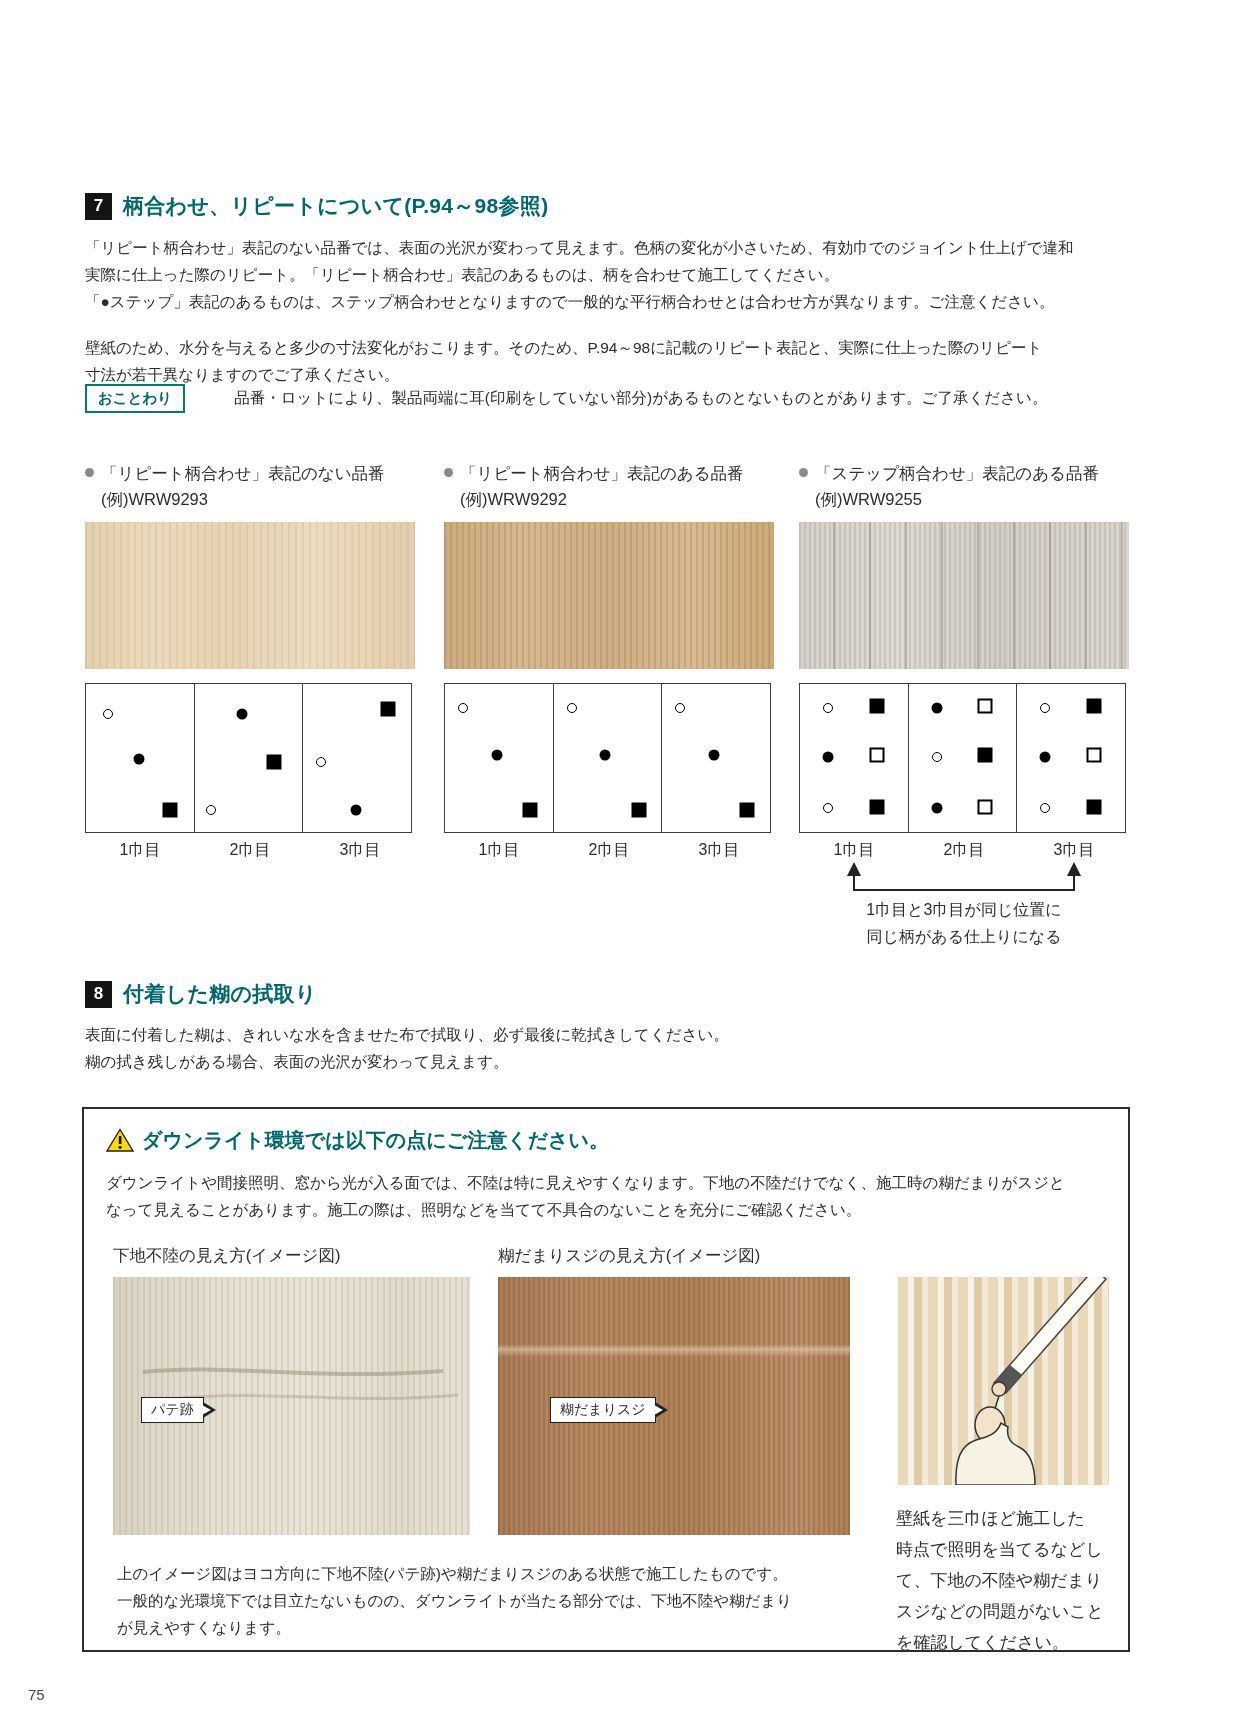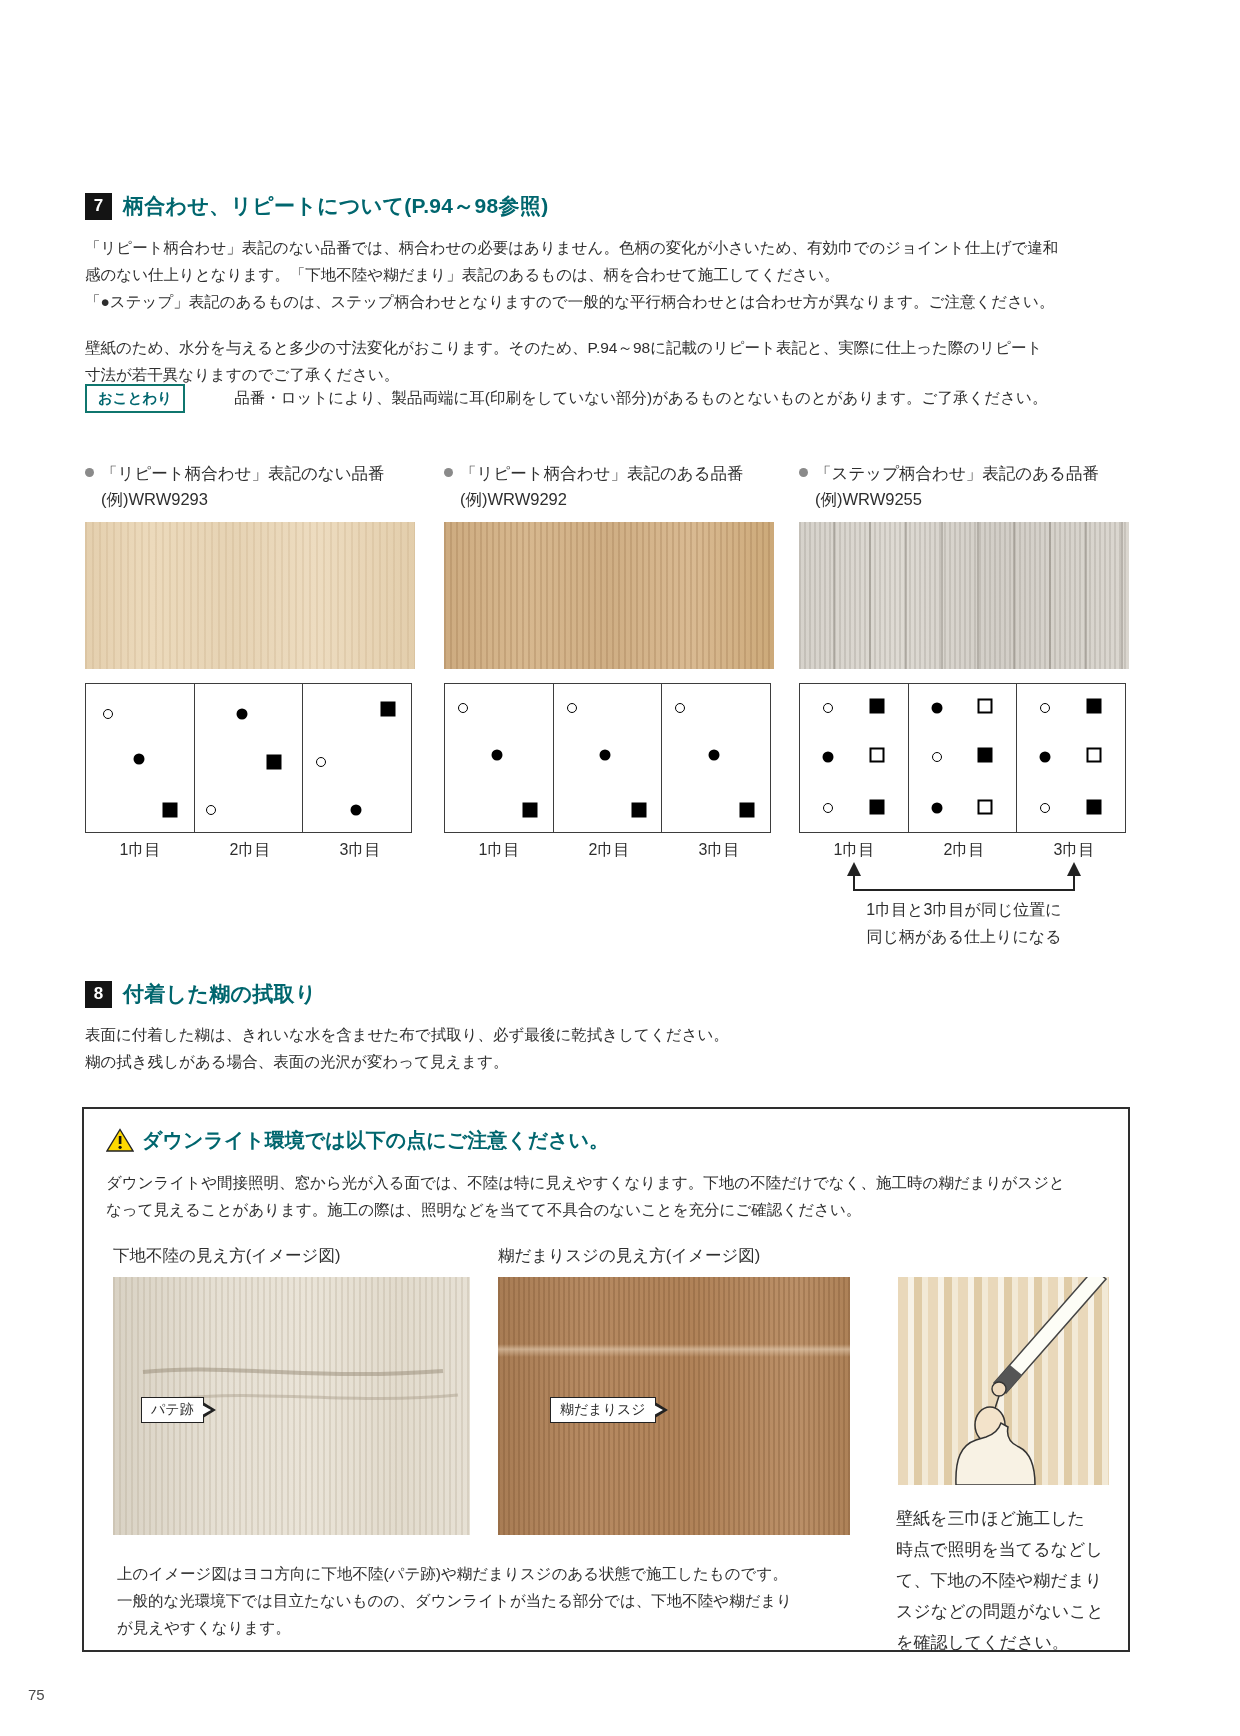--- a/index.html
+++ b/index.html
@@ -99,22 +99,22 @@
 <body>
 
 <div class="page">
 
   <div class="sec-head" style="left:85px; top:192px;">
     <span class="badge">7</span>
     <span class="sec-title">柄合わせ、リピートについて(P.94～98参照)</span>
   </div>
 
   <div class="body-text" style="left:85px; top:234px;">
-      <div>「リピート柄合わせ」表記のない品番では、柄合わせの必要はありません。色柄の変化が小さいため、有効巾でのジョイント仕上げで違和</div>
-      <div>感のない仕上りとなります。「下地不陸や糊だまり」表記のあるものは、柄を合わせて施工してください。</div>
+      <div>「リピート柄合わせ」表記のない品番では、表面の光沢が変わって見えます。色柄の変化が小さいため、有効巾でのジョイント仕上げで違和</div>
+      <div>実際に仕上った際のリピート。「リピート柄合わせ」表記のあるものは、柄を合わせて施工してください。</div>
       <div>「●ステップ」表記のあるものは、ステップ柄合わせとなりますので一般的な平行柄合わせとは合わせ方が異なります。ご注意ください。</div>
     </div>
   <div class="body-text" style="left:85px; top:334px;">
       <div>壁紙のため、水分を与えると多少の寸法変化がおこります。そのため、P.94～98に記載のリピート表記と、実際に仕上った際のリピート</div>
       <div>寸法が若干異なりますのでご了承ください。</div>
     </div>
 
   <div class="notice-row" style="left:85px; top:384px;">
     <span class="notice-box">おことわり</span>
     <span class="notice-text">品番・ロットにより、製品両端に耳(印刷をしていない部分)があるものとないものとがあります。ご了承ください。</span>

